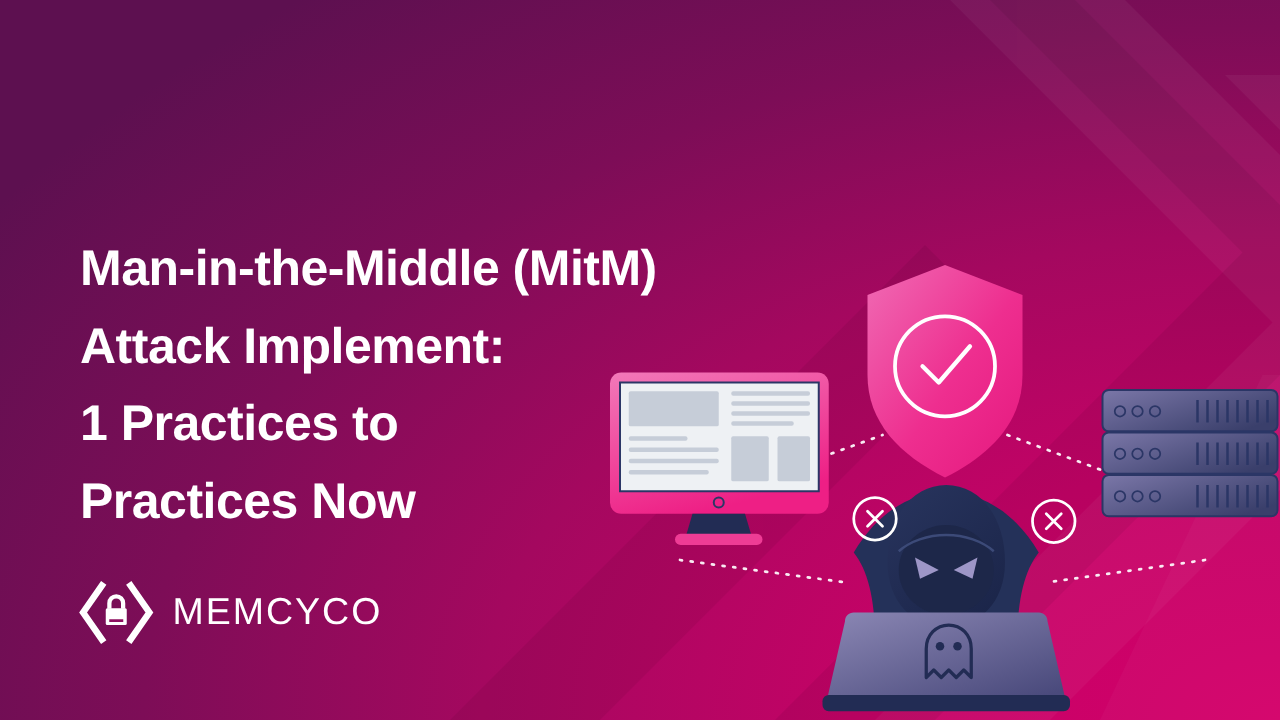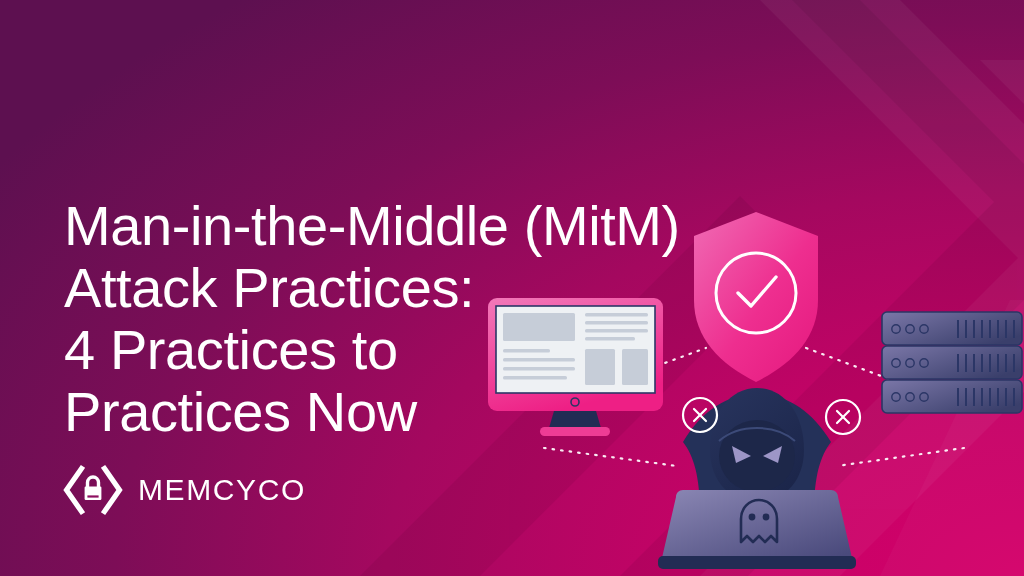--- a/index.html
+++ b/index.html
@@ -20,22 +20,22 @@
   
   .bg-layer { position: absolute; inset: 0; overflow: hidden; }
 
   
   #headline {
     position: absolute;
     left: 64px;
     top: 157px;
     width: 640px;
     color: #ffffff;
-    font-size: 56px;
-    font-weight: normal;
+    font-size: 40px;
+    font-weight: bold;
     line-height: 62px;
     letter-spacing: -0.4px;
     z-index: 12;
   }
   #headline .hl-line { display: block; white-space: nowrap; }
 
   
   #logo {
     position: absolute;
     left: 62px;
@@ -91,22 +91,22 @@
         <path d="M360,576 L740,196 L800,256 L480,576 Z"></path>
       </g>
       <g fill="#ffffff" opacity="0.03">
         <path d="M1010,300 L1024,300 L1024,576 L880,576 Z"></path>
       </g>
     </svg>
   </div>
 
   <h1 id="headline">
     <span class="hl-line">Man-in-the-Middle (MitM)</span>
-    <span class="hl-line">Attack Practices:</span>
-    <span class="hl-line">4 Practices to</span>
+    <span class="hl-line">Attack Implement:</span>
+    <span class="hl-line">1 Practices to</span>
     <span class="hl-line">Practices Now</span>
   </h1>
 
   <div id="logo">
     <svg class="logo-mark" viewBox="0 0 62 58">
       <g fill="none" stroke="#ffffff" stroke-width="5.2" stroke-linecap="square" stroke-linejoin="miter">
         <polyline points="19.5,7.5 4.5,29 19.5,50.5"></polyline>
         <polyline points="42.5,7.5 57.5,29 42.5,50.5"></polyline>
       </g>
       <g>

